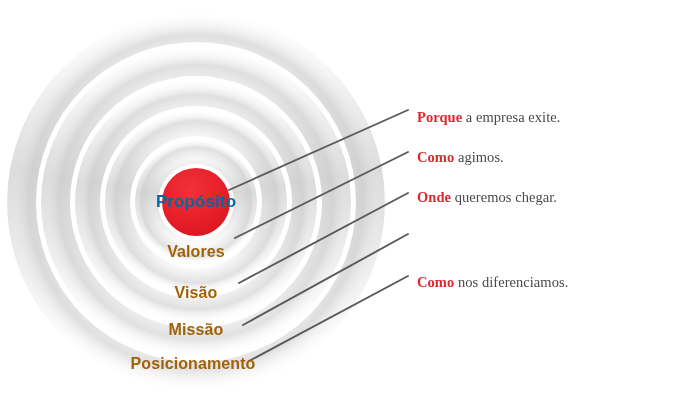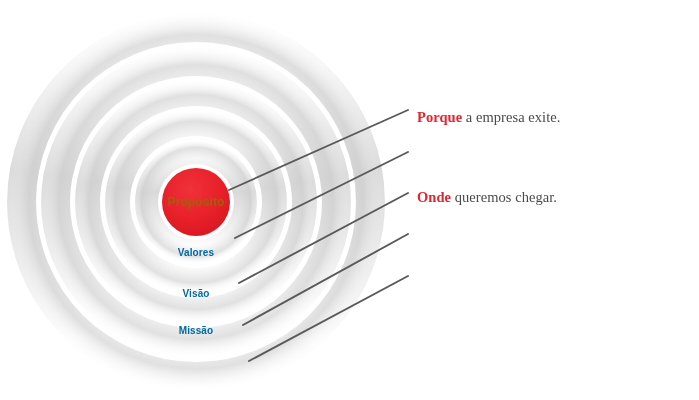--- a/index.html
+++ b/index.html
@@ -24,30 +24,30 @@
     position: absolute;
     left: 0;
     top: 0;
     width: 699px;
     height: 400px;
   }
   .ring-label {
     position: absolute;
     font-family: "Liberation Sans", sans-serif;
     font-weight: bold;
-    font-size: 10px;
-    color: #0369a1;
+    font-size: 16px;
+    color: #a16207;
     white-space: nowrap;
     transform: translate(-50%, -50%);
     letter-spacing: 0.1px;
     pointer-events: none;
   }
   .ring-label.center-label {
-    color: #a16207;
-    font-size: 12px;
+    color: #0369a1;
+    font-size: 17px;
   }
   .callout {
     position: absolute;
     font-family: Liberation Serif, serif;
     font-size: 14.5px;
     color: #4a4a4a;
     white-space: nowrap;
     transform: translateY(-50%);
     letter-spacing: 0.05px;
   }
@@ -152,25 +152,32 @@
   </svg>
 
   <div class="ring-label center-label" style="left:196px; top:202px;">Propósito</div>
 
   <div class="ring-label" style="left:196px; top:252px;">Valores</div>
 
   <div class="ring-label" style="left:196px; top:293px;">Visão</div>
 
   <div class="ring-label" style="left:196px; top:306px;margin-top:24px;">Missão</div>
 
+  <div class="ring-label" style="left:193px; top:364px;">Posicionamento</div>
 
   <div class="callout" style="left:417px; top:117px;">
     <span class="kw">Porque</span><span class="rest"> a empresa exite.</span>
   </div>
 
+  <div class="callout" style="left:417px; top:157px;">
+    <span class="kw">Como</span><span class="rest"> agimos.</span>
+  </div>
 
   <div class="callout" style="left:417px; top:197px;">
     <span class="kw">Onde</span><span class="rest"> queremos chegar.</span>
   </div>
 
 
+  <div class="callout" style="left:417px; top:282px;">
+    <span class="kw">Como</span><span class="rest"> nos diferenciamos.</span>
+  </div>
 
 </div>
 
 </body></html>

